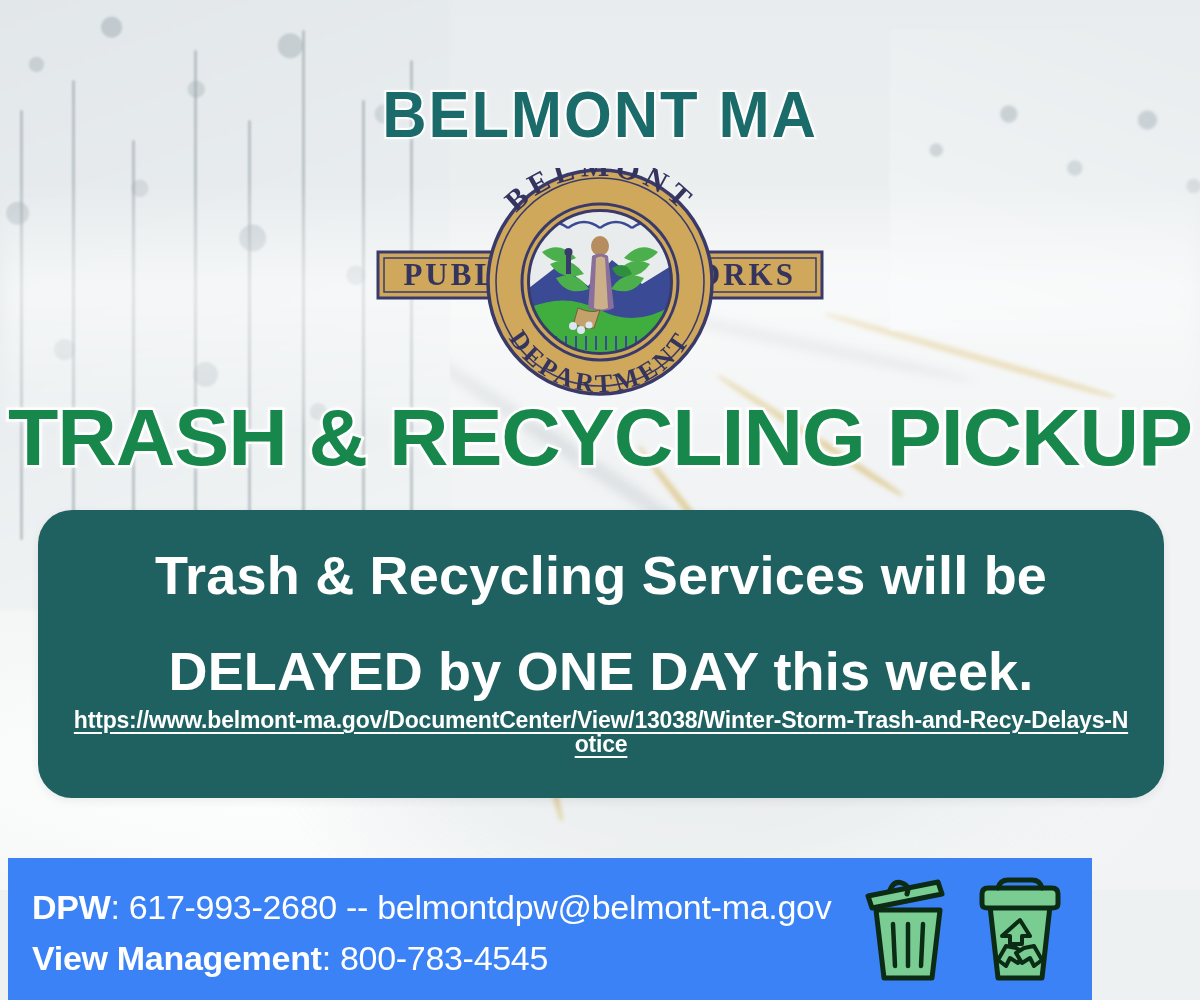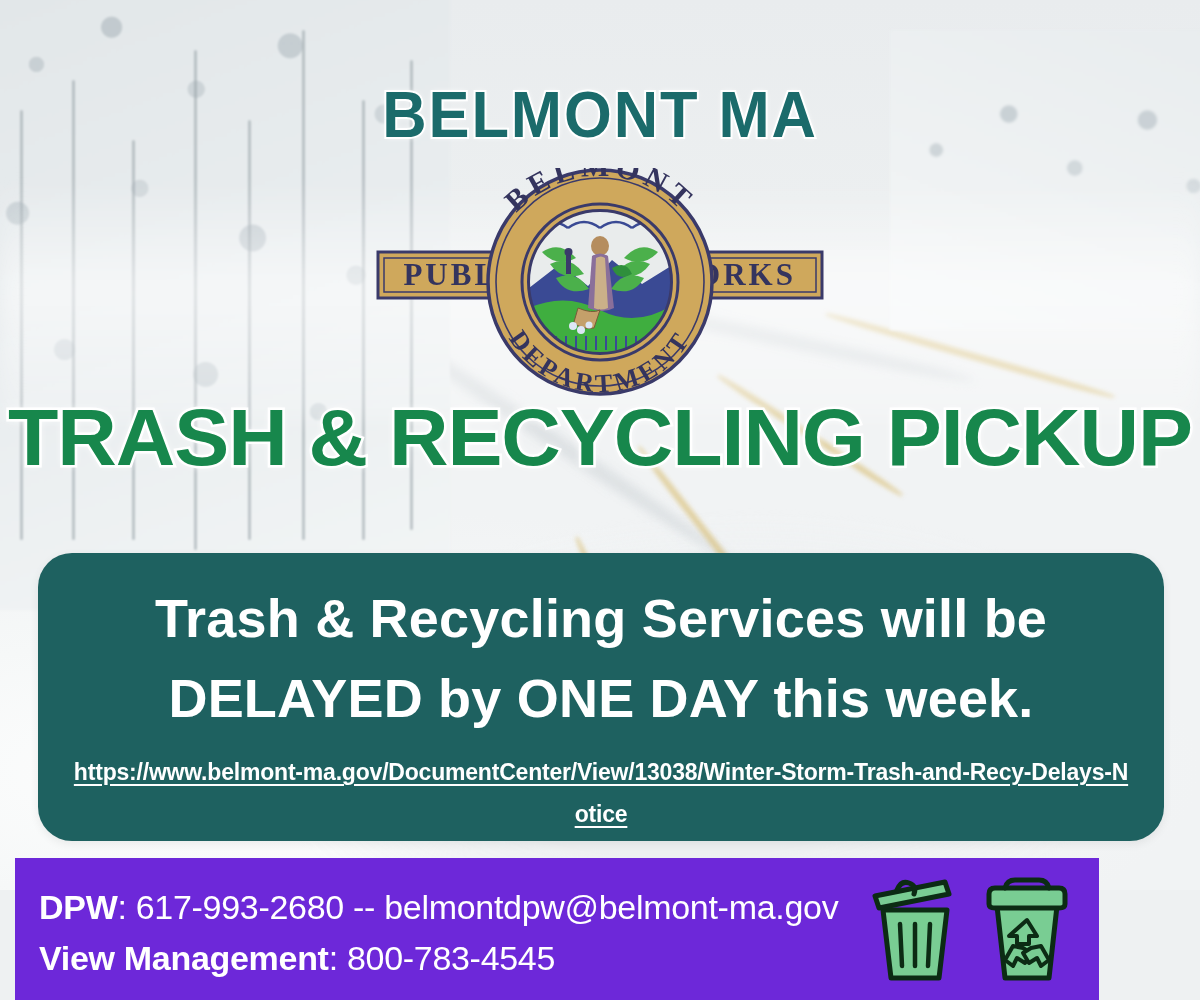--- a/index.html
+++ b/index.html
@@ -129,51 +129,50 @@
 
   
   .seal{position:absolute;left:360px;top:168px;width:480px;height:228px;}
 
   
   .panel{
     position:absolute;left:38px;top:510px;width:1126px;height:288px;
     background:#1e6160;
     border-radius:34px;
     box-shadow:0 3px 10px rgba(0,0,0,.07);
-    margin-top:43px;
   }
   .panel-line{
     position:absolute;left:0;width:1126px;text-align:center;
     color:#ffffff;
     font-family:"Liberation Sans", sans-serif;
     font-weight:700;
     font-size:54px;
     letter-spacing:.2px;
     white-space:nowrap;
   }
   .panel-line.one{top:34px;}
-  .panel-line.two{top:114px;}
+  .panel-line.two{top:130px;}
   .panel-url{
     position:absolute;left:34px;top:198px;width:1058px;
     text-align:center;
     color:#ffffff;
     font-family:"Liberation Sans Narrow","Liberation Sans", sans-serif;
     font-weight:700;
     font-size:23px;
-    line-height:42px;
+    line-height:24px;
     letter-spacing:-.2px;
     text-decoration:underline;
     text-underline-offset:4px;
     word-break:break-all;
   }
 
   
   .footer{
-    position:absolute;left:15px;top:858px;width:1084px;height:142px;
-    background:#6d28d9;
+    position:absolute;left:8px;top:858px;width:1084px;height:142px;
+    background:#3b82f6;
   }
   .footer-lines{
     position:absolute;left:24px;top:24px;
     color:#ffffff;
     font-family:"Liberation Sans Narrow","Liberation Sans", sans-serif;
     font-size:34px;
     line-height:51px;
     letter-spacing:-.3px;
     white-space:nowrap;
   }

